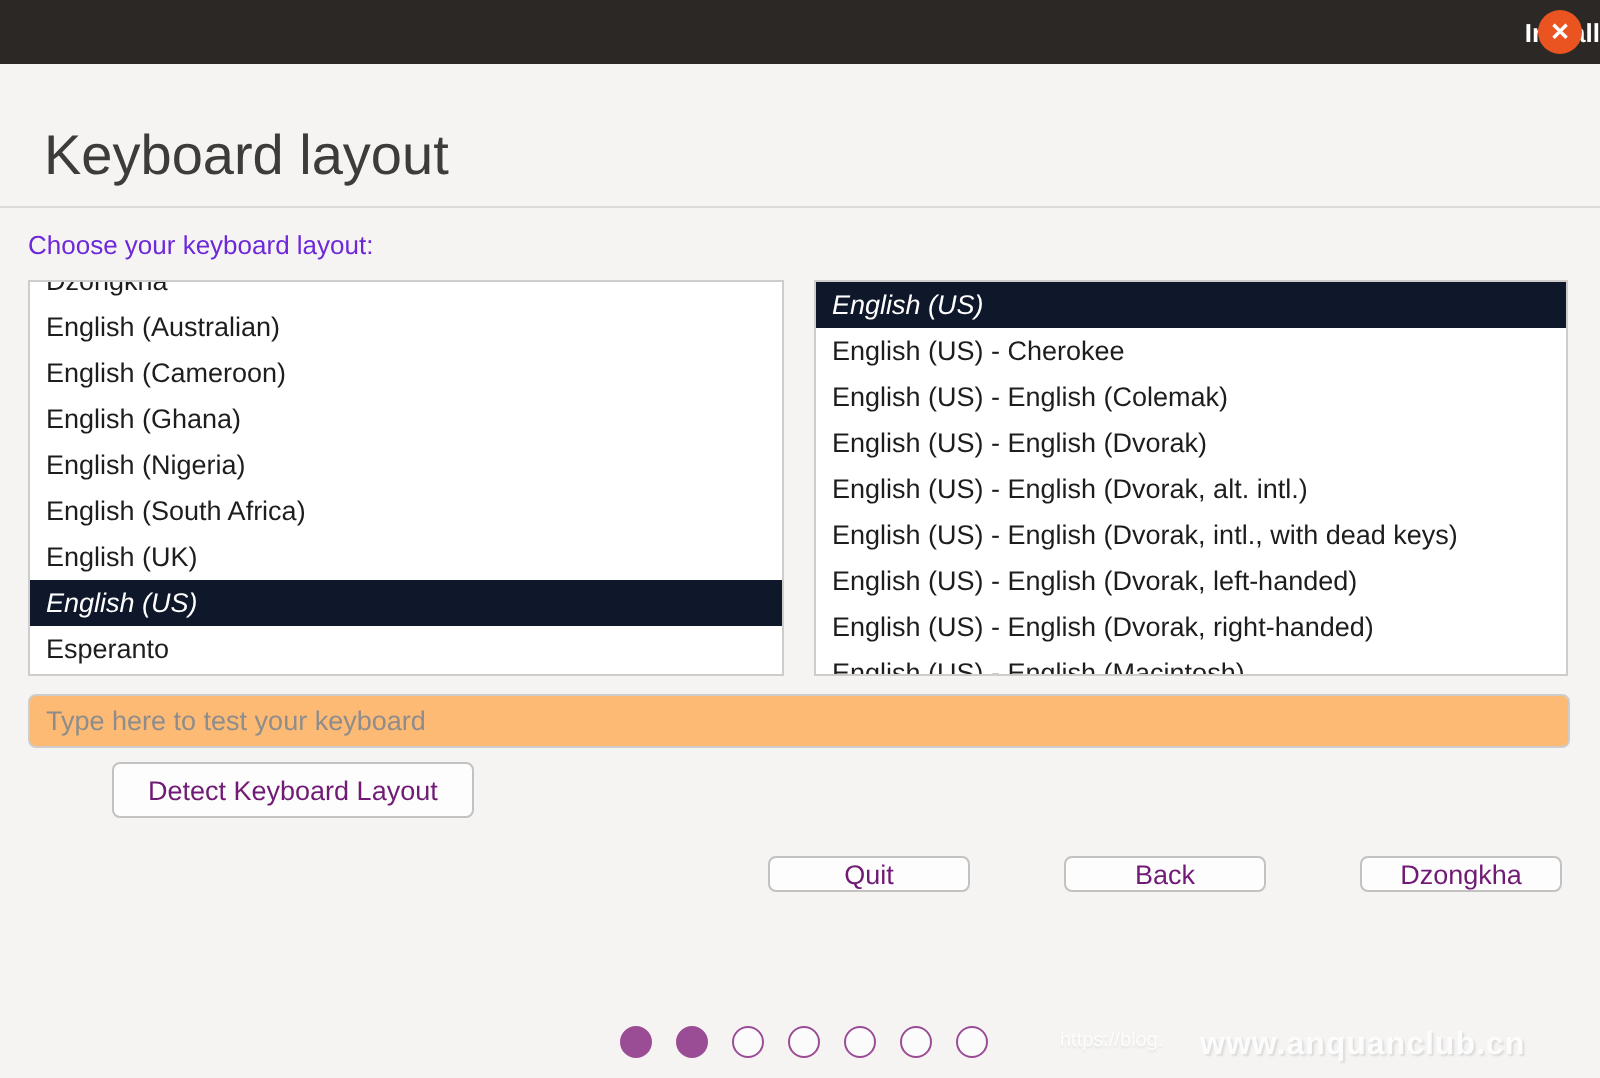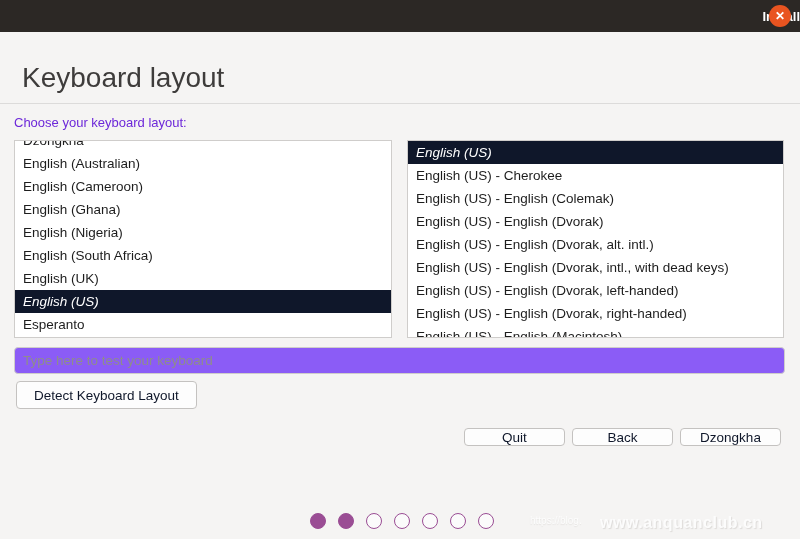--- a/index.html
+++ b/index.html
@@ -55,32 +55,33 @@
     padding-left:8px;
     font-size:13.5px; color:#1d1d1d;
     white-space:nowrap; overflow:hidden;
     cursor:pointer;
   }
   .list-item.selected { background:#0f172a; color:#ffffff;font-style:italic; }
 
   
   .test-input {
     position:absolute; left:14px; top:347px; width:771px; height:27px;
-    background:#8b5cf6; border:1px solid #cfcdcb; border-radius:4px;
+    background:#fdba74; border:1px solid #cfcdcb; border-radius:4px;
     padding:0 8px; font-size:13.5px; color:#2e2c2b;
     font-family:"Liberation Sans","DejaVu Sans",sans-serif;
     outline:none;
   }
   .test-input::placeholder { color:#8f8d8b; opacity:1; }
 
   
   .btn {
     background:#fdfdfd; border:1px solid #c4c2c0; border-radius:4px;
-    font-size:13.5px; color:#0f172a; cursor:pointer;
+    font-size:13.5px; color:#701a75; cursor:pointer;
     font-family:"Liberation Sans","DejaVu Sans",sans-serif;
+    margin-left:40px;
   }
   .detect-btn {
     position:absolute; left:16px; top:381px; height:28px;
     padding:0 17px;
   }
   .nav-buttons {
     position:absolute; right:19px; top:428px;
     display:flex; gap:7px;
   }
   .nav-buttons .btn { min-width:101px; height:18px; }

